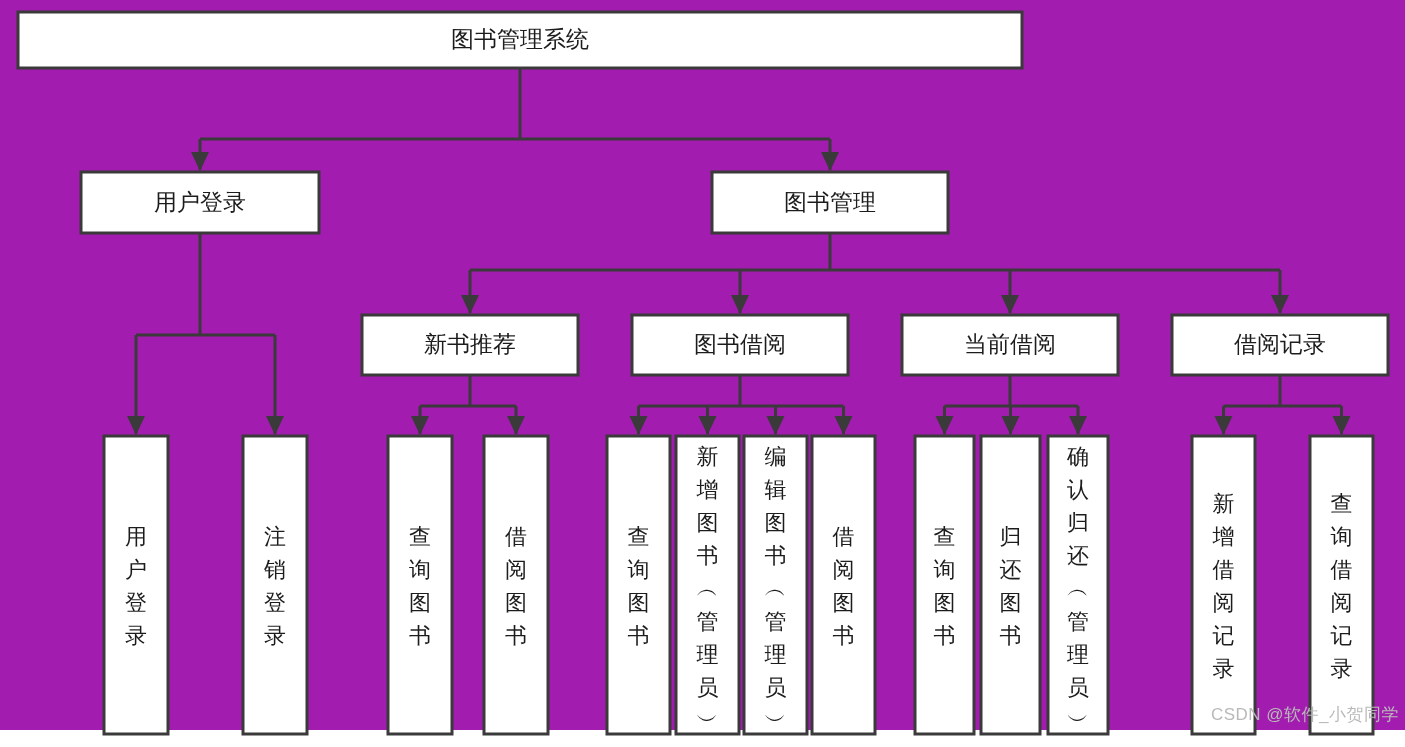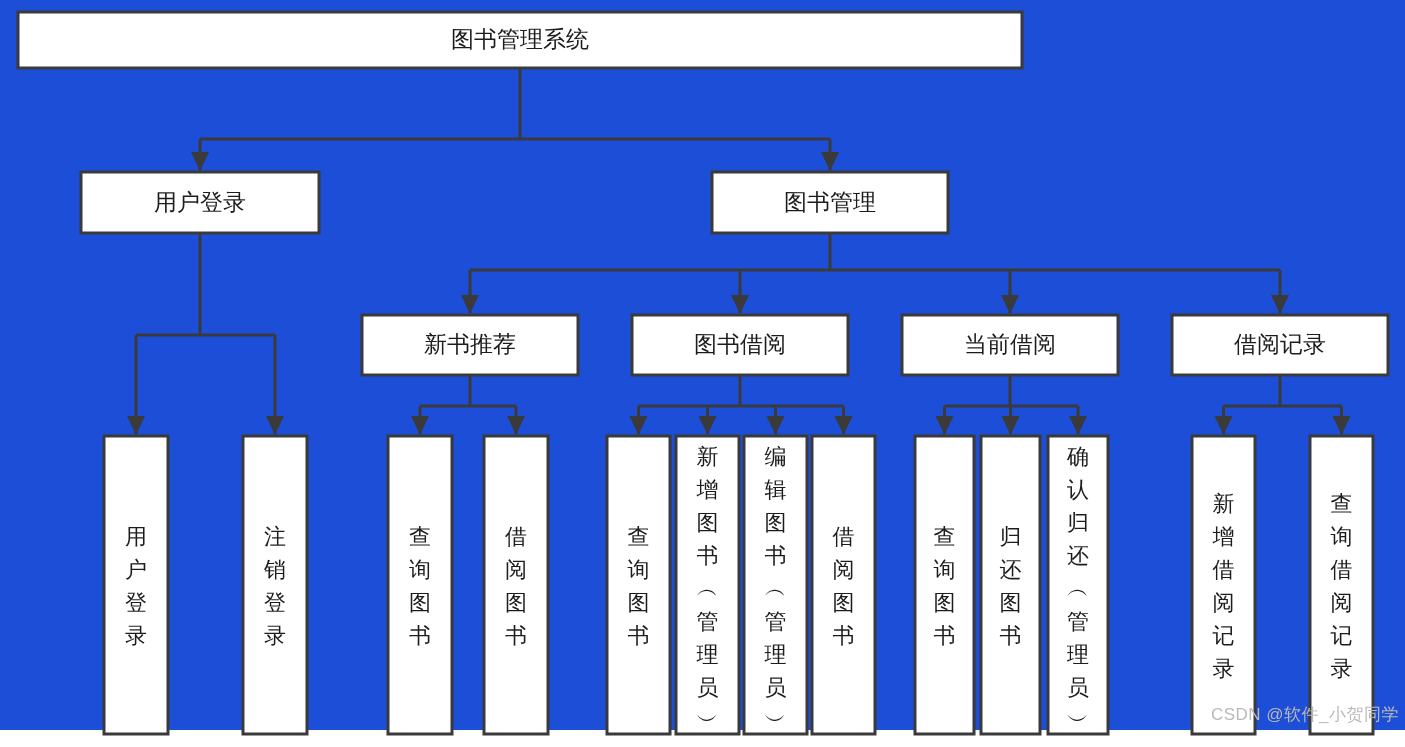--- a/index.html
+++ b/index.html
@@ -1,20 +1,20 @@
 <!DOCTYPE html>
 <html><head>
 <meta charset="utf-8">
 <style>
   html,body{margin:0;padding:0;background:#ffffff;}
   body{
     font-family:"Liberation Sans","DejaVu Sans",sans-serif;
     width:1405px;height:747px;overflow:hidden;
   }
-  #diagram-root{position:relative;width:1405px;height:730px;background:#1d4ed8;}
+  #diagram-root{position:relative;width:1405px;height:730px;background:#a21caf;}
   svg.diagram{display:block;width:1405px;height:747px;}
   .node-box{fill:#ffffff;stroke:#3a3a3a;stroke-width:3;}
   .edge{stroke:#3a3a3a;stroke-width:3;fill:none;stroke-linecap:butt;}
   .arrow-head{fill:#3a3a3a;stroke:none;}
   .node-label{
     font-family:"Liberation Sans","DejaVu Sans",sans-serif;
     fill:#1c1c1c;
     font-size:23px;
     text-anchor:middle;
     dominant-baseline:middle;

